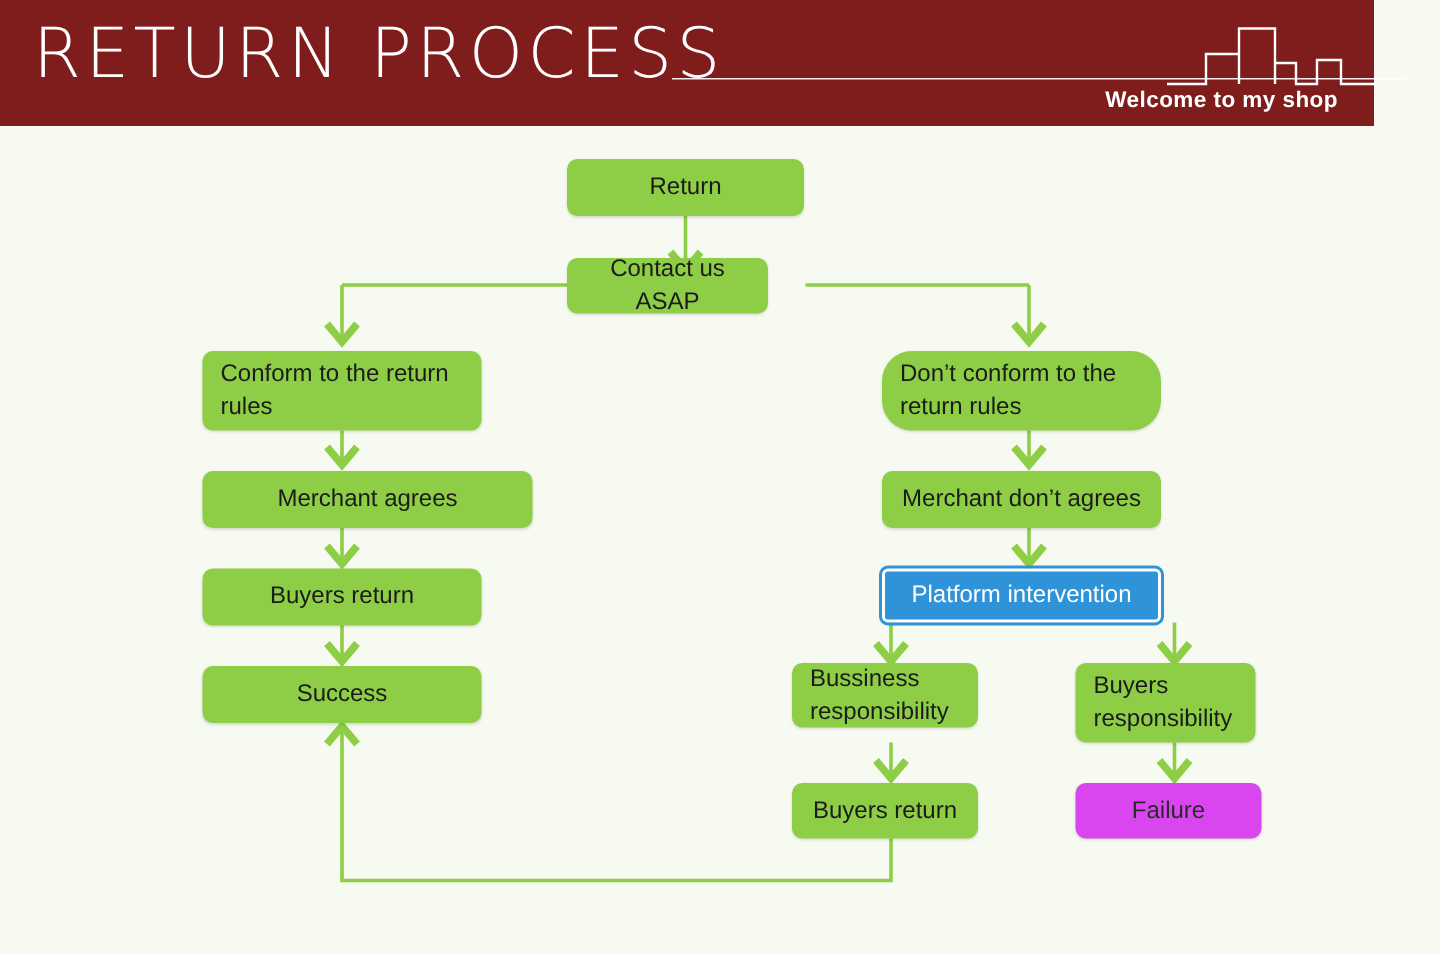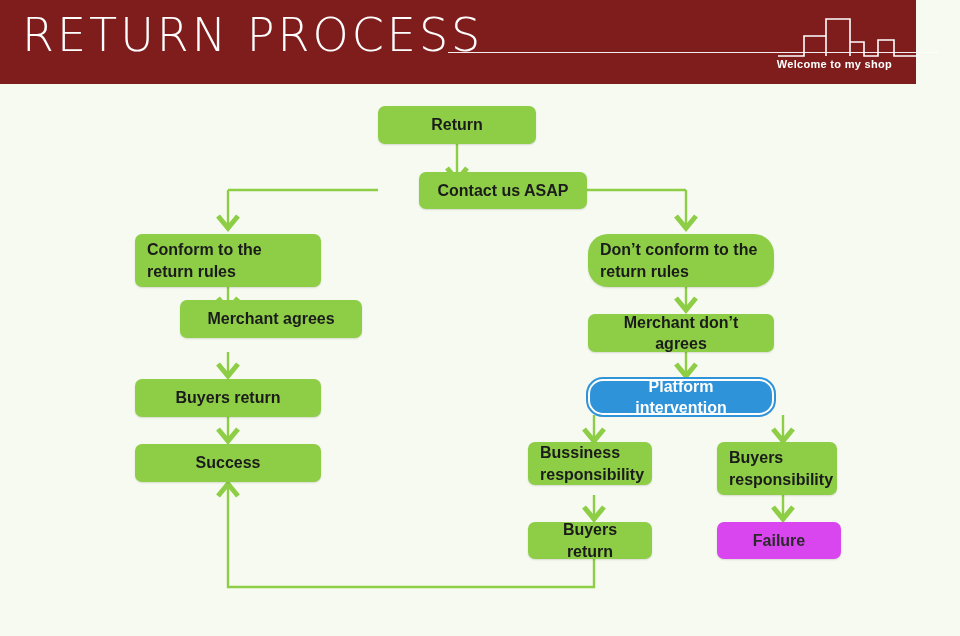--- a/index.html
+++ b/index.html
@@ -48,21 +48,21 @@
   }
   #skyline {
     position: absolute;
     left: 778px;
     top: 14px;
   }
   #header-tagline {
     position: absolute;
     right: 24px;
     top: 58px;
-    font-size: 11px;
+    font-size: 15px;
     font-weight: bold;
     color: #ffffff;
     letter-spacing: .3px;
     white-space: nowrap;
   }
 
   
   #flow {
     position: absolute;
     left: 0; top: 84px;
@@ -82,35 +82,34 @@
     background: #8dce46;
     border-radius: 7px;
     color: #1b1b1b;
     font-size: 16px;
     line-height: 1.32;
     display: flex;
     align-items: center;
     padding: 4px 12px;
     box-shadow: 0 1px 2px rgba(0,0,0,0.13);
     z-index: 3;
-    font-weight: bold;
   }
   .node.center { justify-content: center; text-align: center; }
   .node.left   { justify-content: flex-start; text-align: left; }
 
   .node.gray {
     background: #d946ef;
     color: #2a2a2a;
   }
   .node.blue {
     background: #2f93da;
     color: #ffffff;
     border: 2px solid #ffffff;
     outline: 2px solid #2f93da;
-    border-radius: 15px;
+    border-radius: 4px;
     text-align: center;
   }
 </style>
 </head>
 <body>
 
 <div id="page">
 
   <div id="header">
     <div id="header-title">RETURN PROCESS</div>
@@ -167,29 +166,29 @@
         <polyline points="584,423 594,435 604,423"></polyline>
         <polyline points="773,423 783,435 793,423"></polyline>
         <polyline points="218,412 228,400 238,412"></polyline>
       </g>
     </svg>
 
     <div class="node center" style="left:378px; top:22px; width:158px; height:38px;">
       <span>Return</span>
     </div>
 
-    <div class="node center" style="left:378px; top:88px; width:168px; height:37px;margin-left:41px;">
+    <div class="node center" style="left:378px; top:88px; width:134px; height:37px;">
       <span>Contact us ASAP</span>
     </div>
 
     <div class="node left" style="left:135px; top:150px; width:186px; height:53px;">
       <span>Conform to the return rules</span>
     </div>
 
-    <div class="node center" style="left:135px; top:216px; width:182px; height:38px;margin-left:45px;">
+    <div class="node center" style="left:135px; top:230px; width:220px; height:38px;">
       <span>Merchant agrees</span>
     </div>
 
     <div class="node center" style="left:135px; top:295px; width:186px; height:38px;">
       <span>Buyers return</span>
     </div>
 
     <div class="node center" style="left:135px; top:360px; width:186px; height:38px;">
       <span>Success</span>
     </div>

